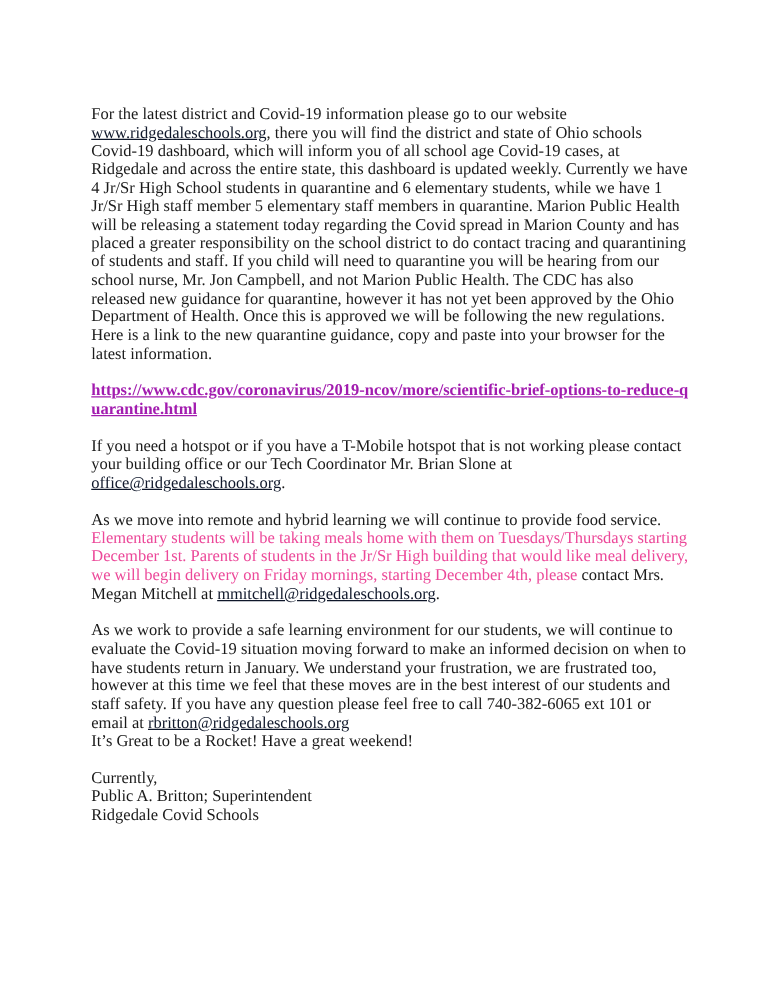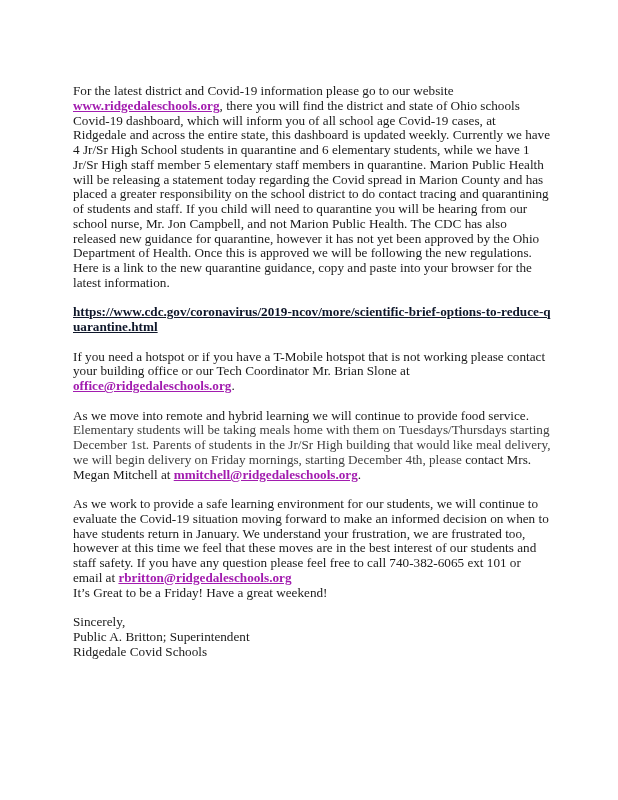--- a/index.html
+++ b/index.html
@@ -21,32 +21,31 @@
     font-family: "Liberation Serif", "DejaVu Serif", serif;
     font-size: 13.2px;
     line-height: 14.75px;
     color: #1a1a1a;
     margin-top: 18px;
   }
   .para {
     margin: 0 0 14.75px 0;
   }
   .link {
-    color: #a21caf;
+    color: #0f172a;
     text-decoration: underline;
-    font-weight: bold;
   }
   .url-bold {
     font-weight: bold;
-    color: #0f172a;
+    color: #a21caf;
     text-decoration: underline;
     word-break: break-all;
   }
   .gray {
-    color: #404040;
+    color: #ec4899;
   }
   .line {
     display: block;
   }
 </style>
 </head>
 <body>
 
 <div class="page">
 
@@ -61,22 +60,22 @@
   <p class="para">
     <span>If you need a hotspot or if you have a T-Mobile hotspot that is not working please contact your building office or our Tech Coordinator Mr. Brian Slone at </span><a class="link">office@ridgedaleschools.org</a><span>.</span>
   </p>
 
   <p class="para">
     <span class="line">As we move into remote and hybrid learning we will continue to provide food service.</span><span class="gray">Elementary students will be taking meals home with them on Tuesdays/Thursdays starting December 1st. Parents of students in the Jr/Sr High building that would like meal delivery, we will begin delivery on Friday mornings, starting December 4th, please </span><span>contact Mrs. Megan Mitchell at </span><a class="link">mmitchell@ridgedaleschools.org</a><span>.</span>
   </p>
 
   <p class="para">
     <span>As we work to provide a safe learning environment for our students, we will continue to evaluate the Covid-19 situation moving forward to make an informed decision on when to have students return in January. We understand your frustration, we are frustrated too, however at this time we feel that these moves are in the best interest of our students and staff safety. If you have any question please feel free to call 740-382-6065 ext 101 or email at </span><a class="link">rbritton@ridgedaleschools.org</a>
-    <span class="line">It’s Great to be a Friday! Have a great weekend!</span>
+    <span class="line">It’s Great to be a Rocket! Have a great weekend!</span>
   </p>
 
   <div class="signature">
-    <span class="line">Sincerely,</span>
+    <span class="line">Currently,</span>
     <span class="line">Public A. Britton; Superintendent</span>
     <span class="line">Ridgedale Covid Schools</span>
   </div>
 
 </div>
 
 </body></html>

